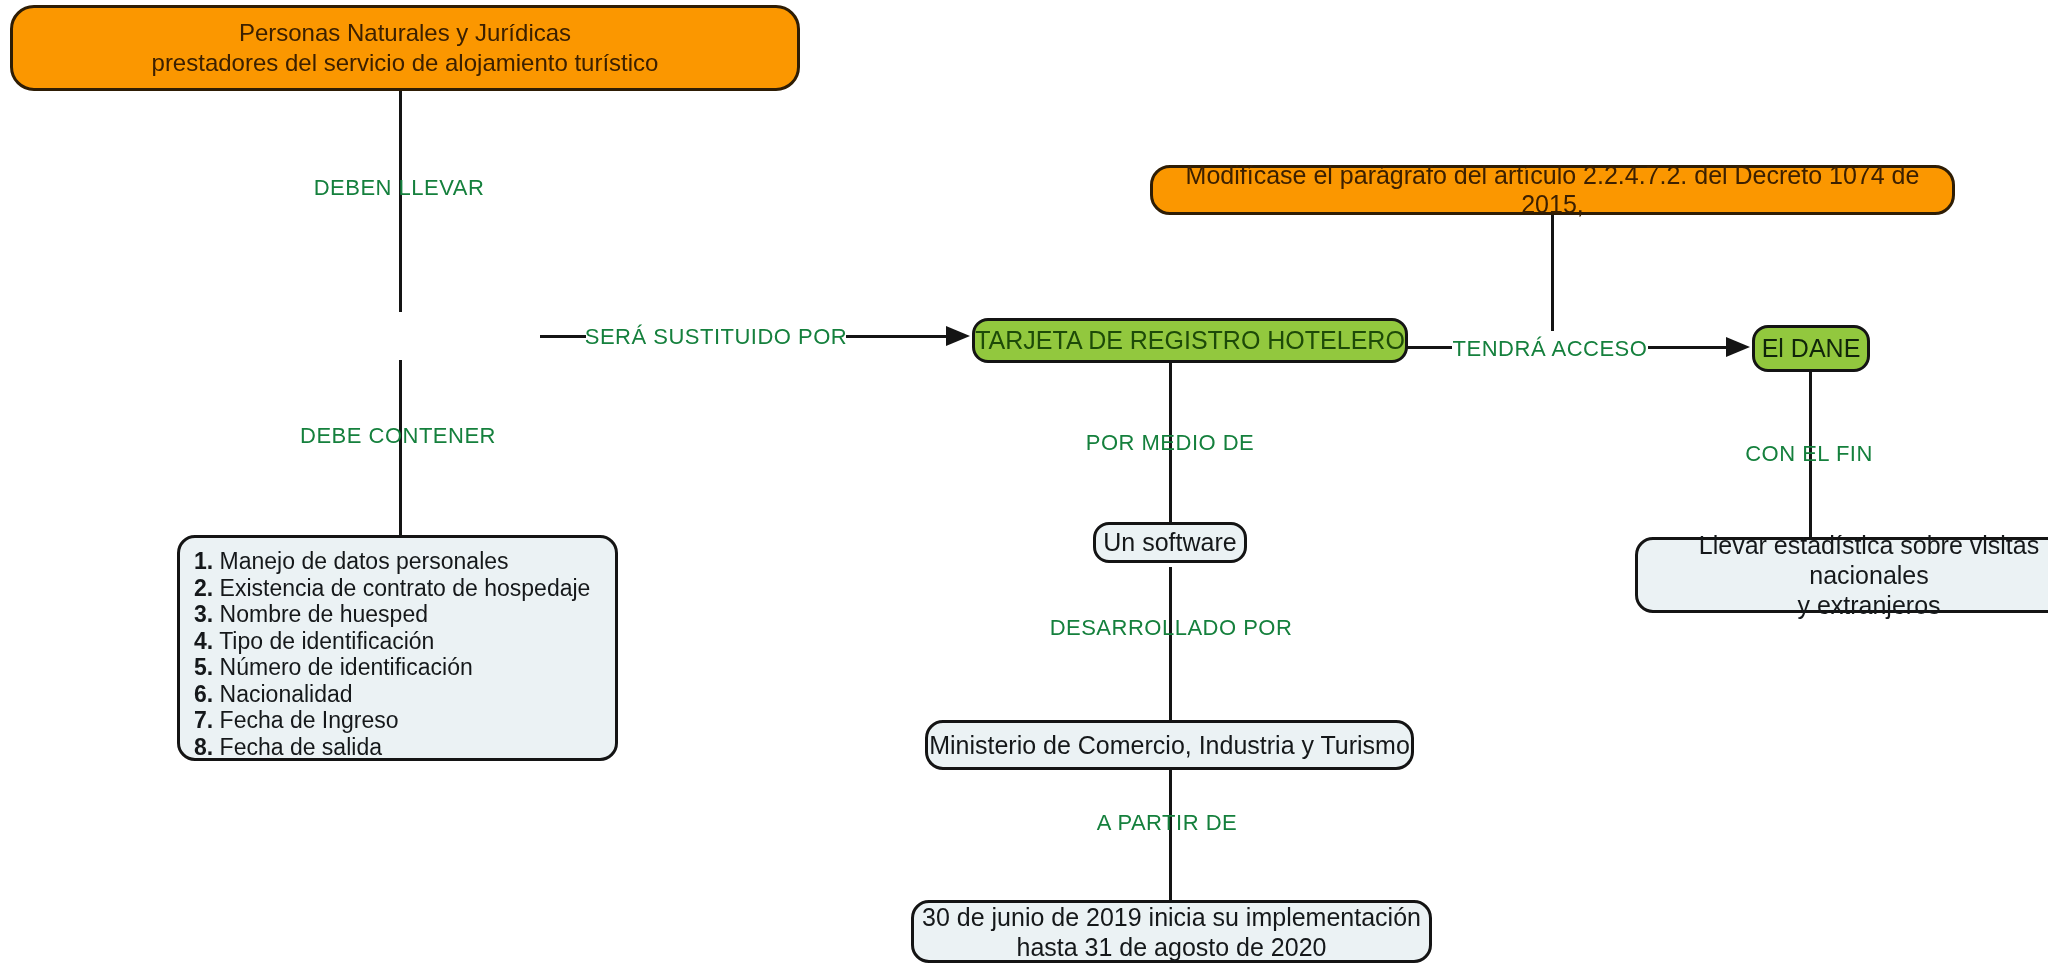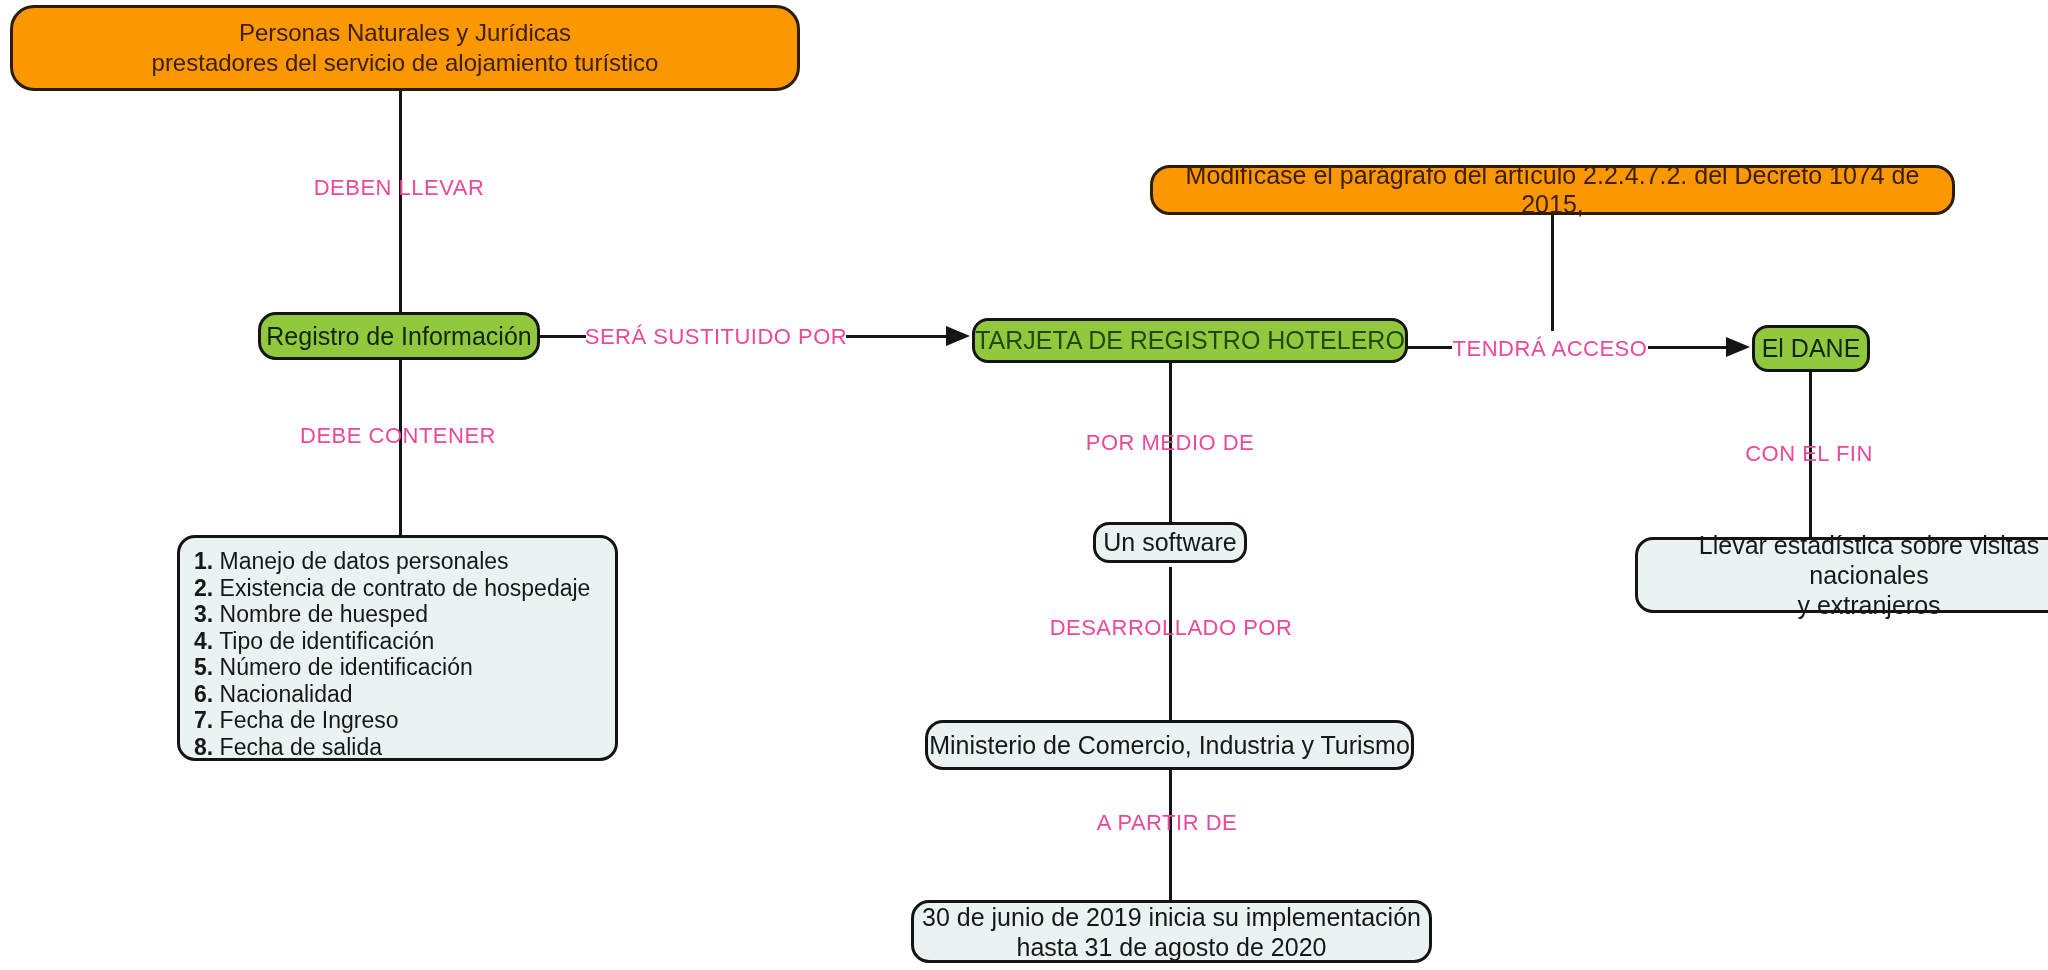--- a/index.html
+++ b/index.html
@@ -32,21 +32,21 @@
     border-top:10px solid transparent;
     border-bottom:10px solid transparent;
     border-left:24px solid #141414;
   }
   .link-label{
     position:absolute;
     transform:translate(-50%,-50%);
     white-space:nowrap;
     font-size:22px;
     letter-spacing:0.5px;
-    color:#ec4899;
+    color:#15803d;
   }
   .fs23{font-size:25px;}
   .fs24{font-size:24px;}
   .two-line{line-height:30px;}
   .list-box{align-items:flex-start;text-align:center;padding:10px 14px;justify-content:flex-start;}
   .list-row{font-size:23px;line-height:26.5px;white-space:nowrap;}
   .list-row b{font-weight:bold;}
   .dark-green-text{color:#1d4a08;}
 </style>
 </head>
@@ -77,23 +77,20 @@
   <div class="link-label" style="left:1809px;top:454px;">CON EL FIN</div>
   <div class="link-label" style="left:1170px;top:443px;">POR MEDIO DE</div>
   <div class="link-label" style="left:1171px;top:628px;">DESARROLLADO POR</div>
   <div class="link-label" style="left:1167px;top:823px;">A PARTIR DE</div>
 
   <div class="node node-orange two-line fs24" style="left:10px;top:5px;width:790px;height:86px;">
     <div>Personas Naturales y Jurídicas</div>
     <div>prestadores del servicio de alojamiento turístico</div>
   </div>
 
-  <div class="node node-green fs23" style="left:258px;top:312px;width:282px;height:48px;border-radius:18px;">
-    <div>Registro de Información</div>
-  </div>
 
   <div class="node node-light list-box" style="left:177px;top:535px;width:441px;height:226px;">
     <div class="list-row"><b>1.</b><span> Manejo de datos personales</span></div>
     <div class="list-row"><b>2.</b><span> Existencia de contrato de hospedaje</span></div>
     <div class="list-row"><b>3.</b><span> Nombre de huesped</span></div>
     <div class="list-row"><b>4.</b><span> Tipo de identificación</span></div>
     <div class="list-row"><b>5.</b><span> Número de identificación</span></div>
     <div class="list-row"><b>6.</b><span> Nacionalidad</span></div>
     <div class="list-row"><b>7.</b><span> Fecha de Ingreso</span></div>
     <div class="list-row"><b>8.</b><span> Fecha de salida</span></div>

